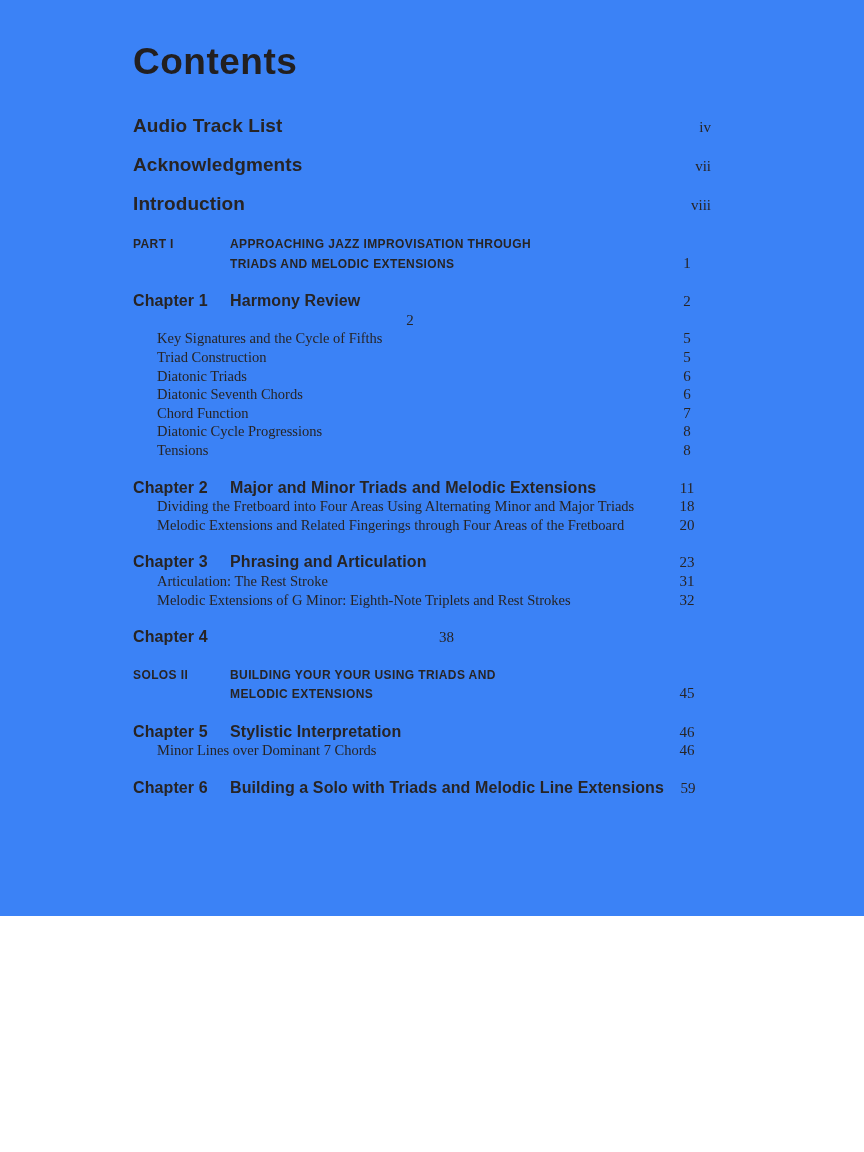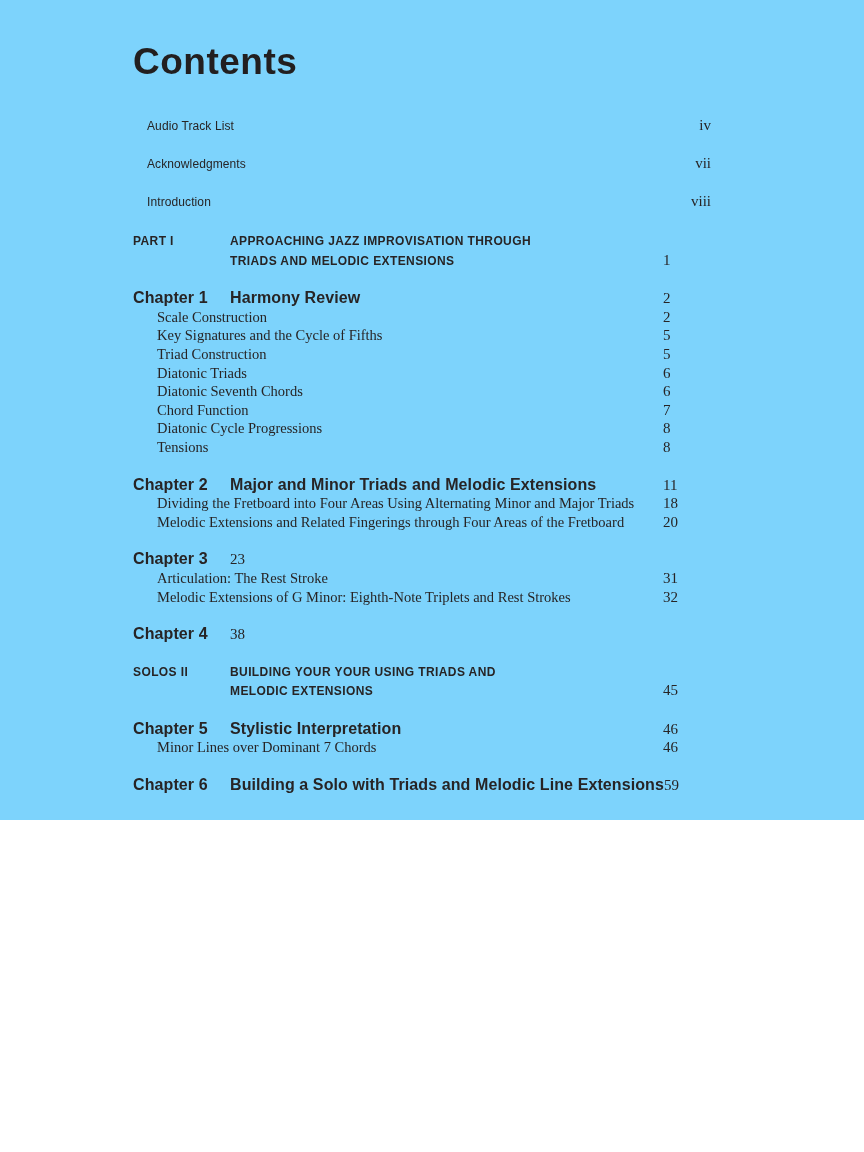--- a/index.html
+++ b/index.html
@@ -4,22 +4,22 @@
 <style>
   * { margin:0; padding:0; box-sizing:border-box; }
   html,body { background:#ffffff; }
   body {
     width:864px; height:1152px;
     color:#272425;
     font-family:"Liberation Serif", serif;
   }
   .page {
     position:relative;
-    width:864px; height:820px;
-    background:#7dd3fc;
+    width:864px; height:916px;
+    background:#3b82f6;
     overflow:hidden;
   }
   .content {
     position:absolute;
     left:133px; top:42px;
     width:578px;
   }
   .toc-title {
     font-family:"Liberation Sans", sans-serif;
     font-weight:700;
@@ -31,29 +31,28 @@
   }
   .front-row {
     display:flex;
     justify-content:space-between;
     align-items:baseline;
     line-height:15px;
     margin-bottom:22px;
   }
   .front-label {
     font-family:"Liberation Sans", sans-serif;
-    font-weight:400;
-    font-size:12px;
+    font-weight:700;
+    font-size:19px;
     letter-spacing:0.1px;
-    margin-left:14px;
   }
   .pagenum {
     font-family:"Liberation Serif", serif;
     font-size:15px;
-    text-align:left;
+    text-align:center;
     white-space:nowrap;
   }
   .section { margin-top:19px; }
   .row {
     display:grid;
     grid-template-columns:97px 1fr 48px;
     align-items:baseline;
     line-height:18.6px;
   }
   .sub-row {
@@ -125,21 +124,20 @@
             <span class="pagenum">1</span>
           </div>
         </div>
         <div class="section">
           <div class="row">
             <span class="chapter-label">Chapter 1</span>
             <span class="chapter-title">Harmony Review</span>
             <span class="pagenum">2</span>
           </div>
           <div class="sub-row">
-            <span class="sub-title">Scale Construction</span>
             <span class="pagenum">2</span>
           </div>
           <div class="sub-row">
             <span class="sub-title">Key Signatures and the Cycle of Fifths</span>
             <span class="pagenum">5</span>
           </div>
           <div class="sub-row">
             <span class="sub-title">Triad Construction</span>
             <span class="pagenum">5</span>
           </div>
@@ -175,20 +173,21 @@
             <span class="pagenum">18</span>
           </div>
           <div class="sub-row">
             <span class="sub-title">Melodic Extensions and Related Fingerings through Four Areas of the Fretboard</span>
             <span class="pagenum">20</span>
           </div>
         </div>
         <div class="section">
           <div class="row">
             <span class="chapter-label">Chapter 3</span>
+            <span class="chapter-title">Phrasing and Articulation</span>
             <span class="pagenum">23</span>
           </div>
           <div class="sub-row">
             <span class="sub-title">Articulation: The Rest Stroke</span>
             <span class="pagenum">31</span>
           </div>
           <div class="sub-row">
             <span class="sub-title">Melodic Extensions of G Minor: Eighth-Note Triplets and Rest Strokes</span>
             <span class="pagenum">32</span>
           </div>

